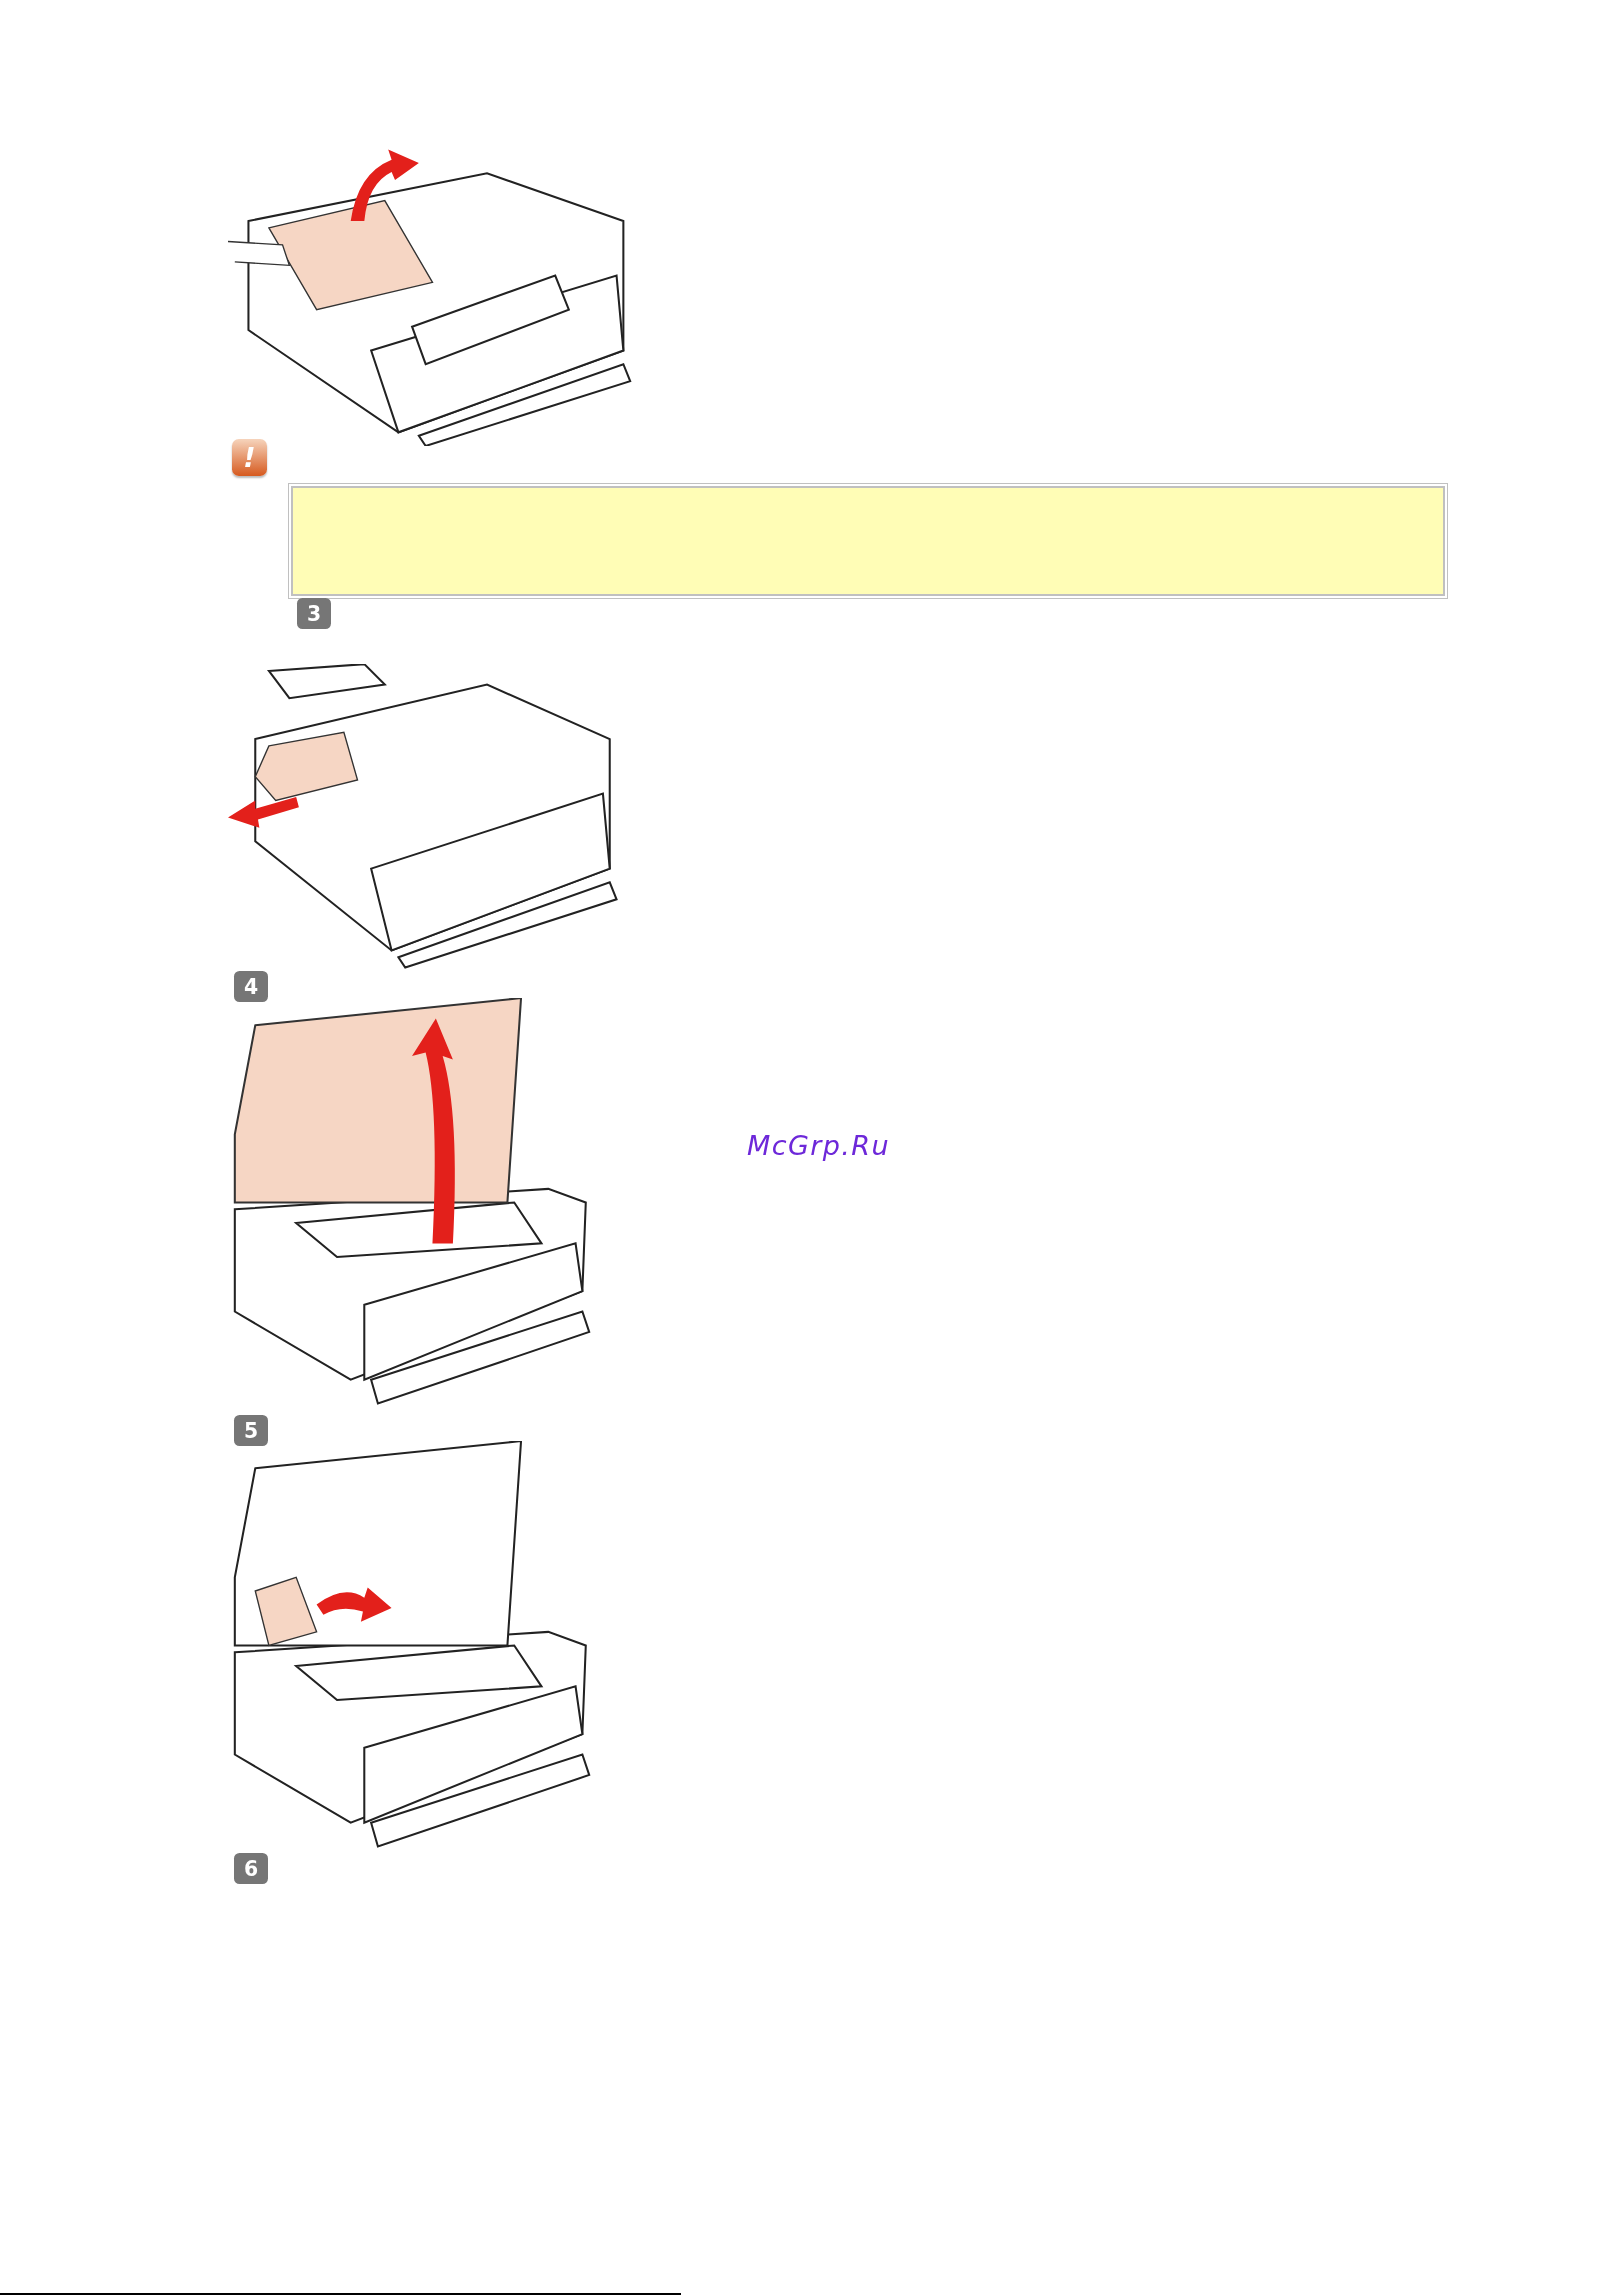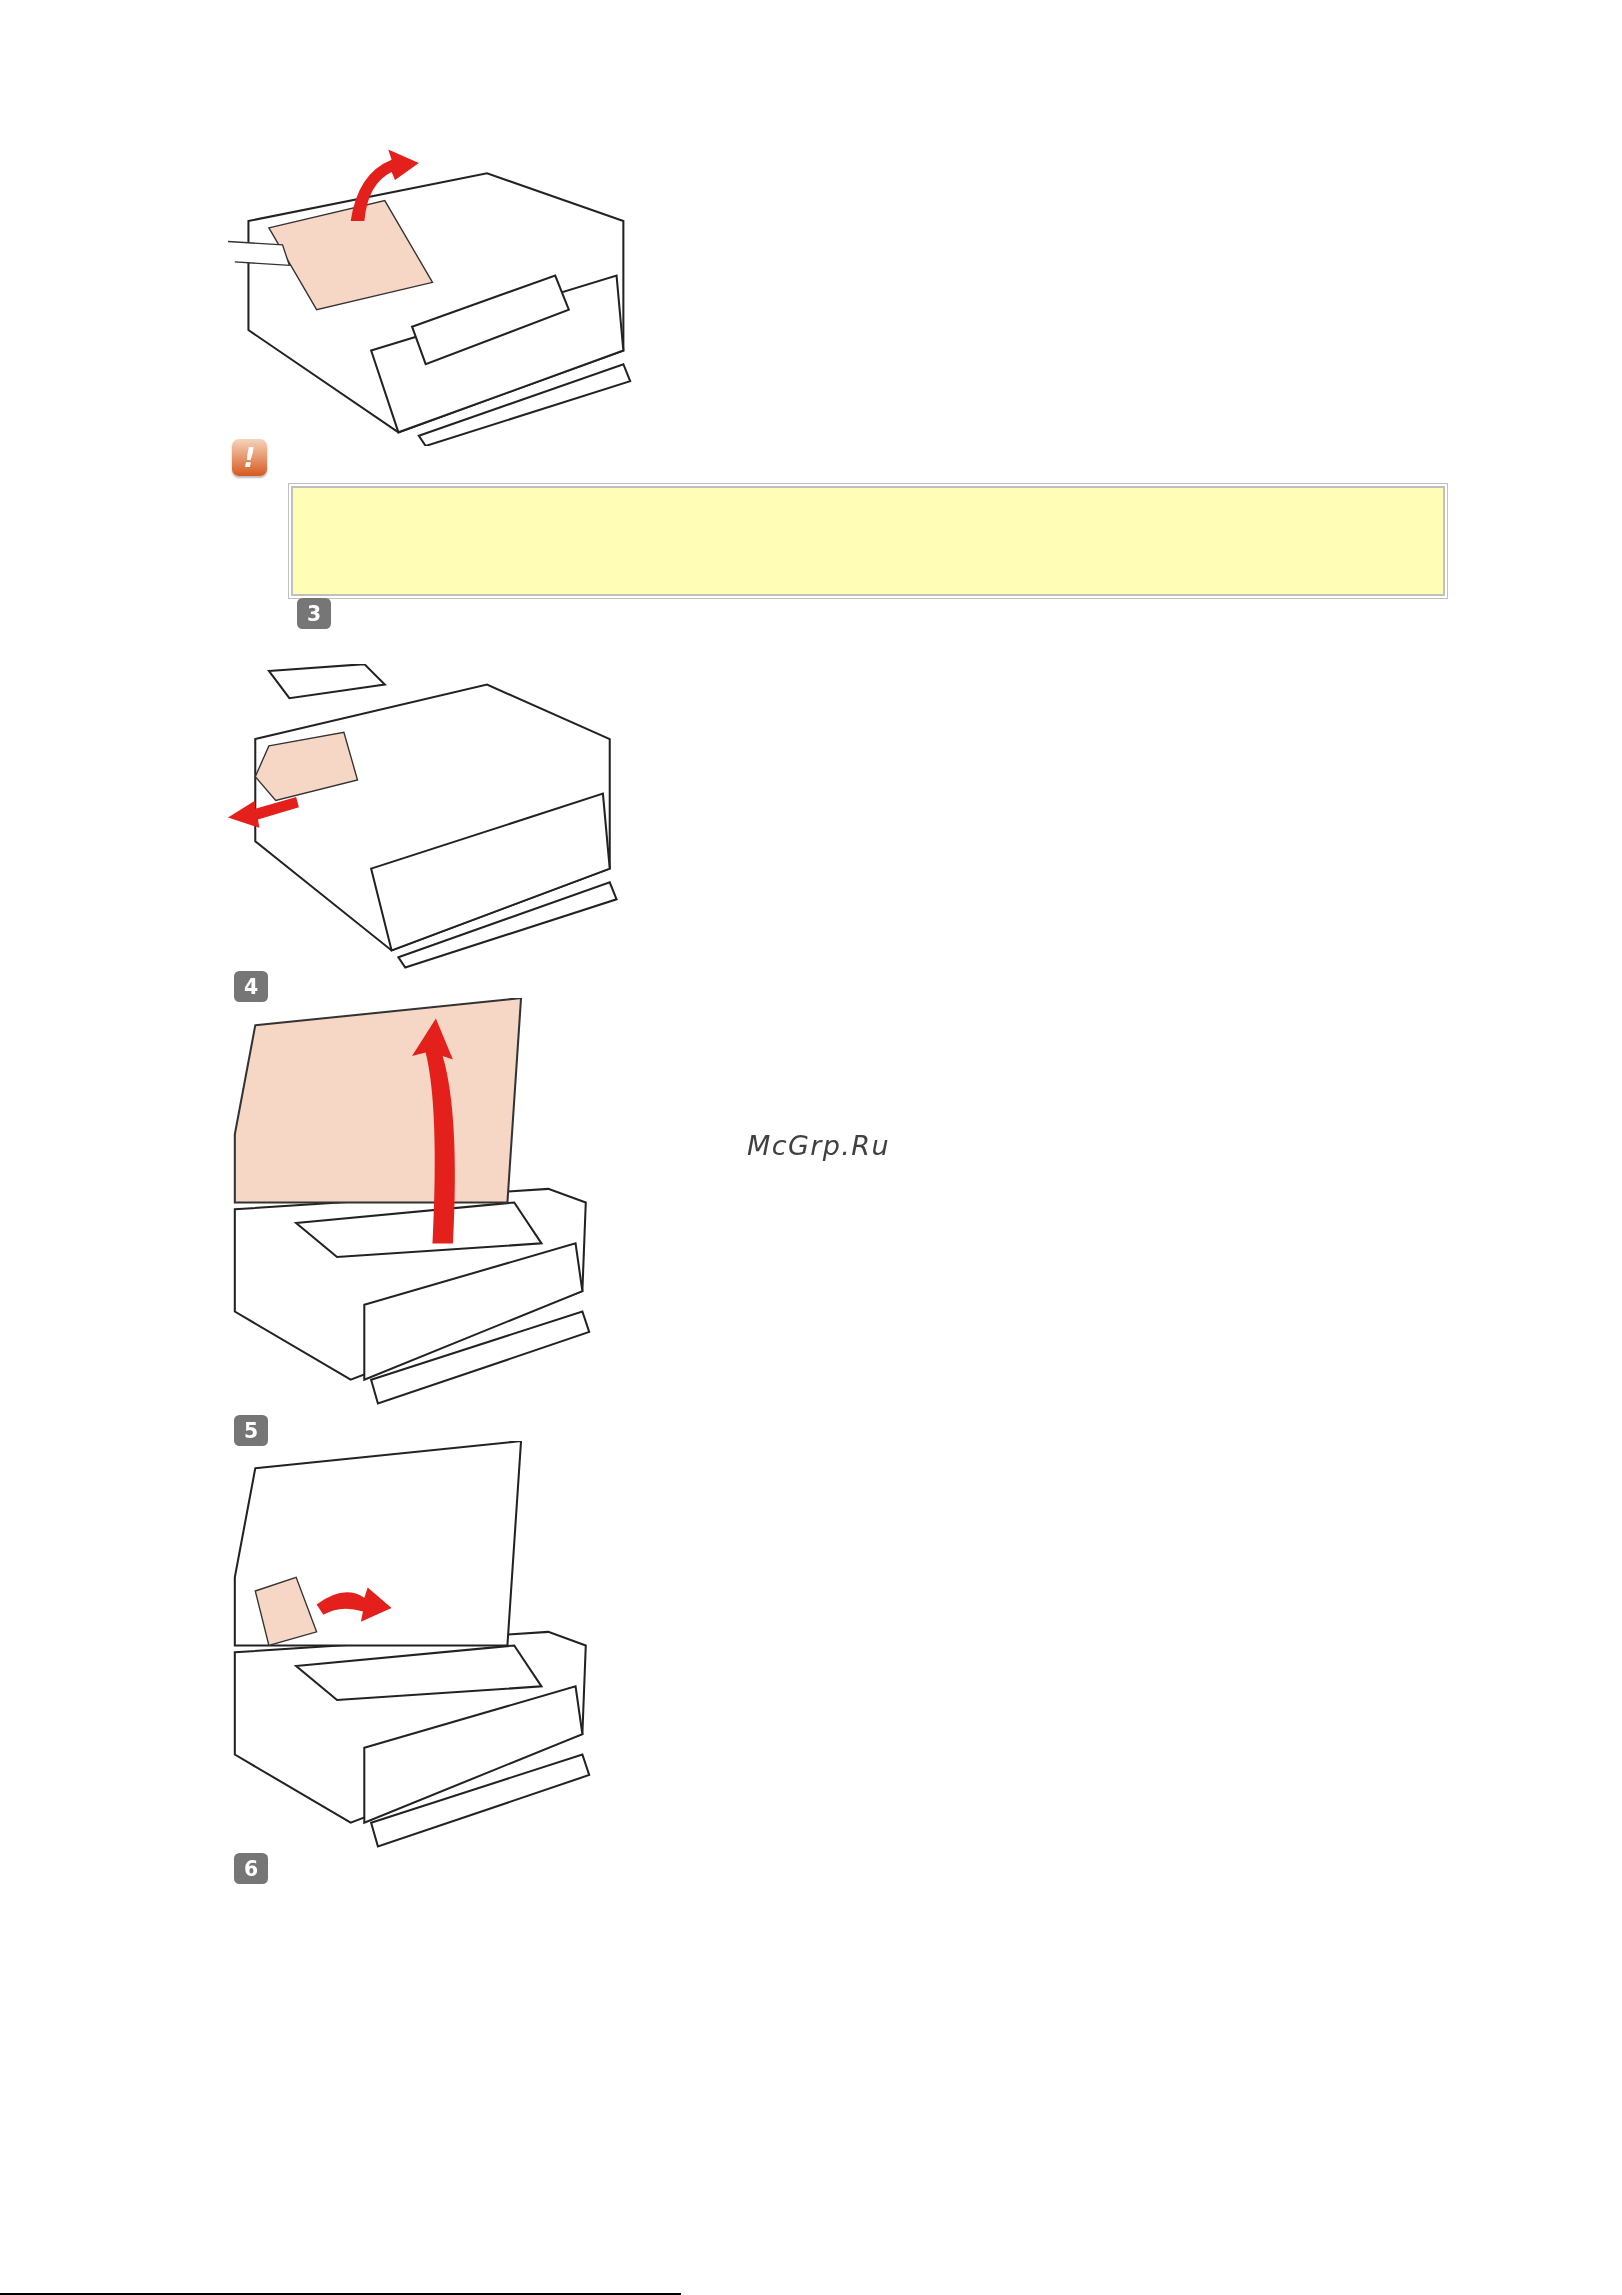--- a/index.html
+++ b/index.html
@@ -9,21 +9,21 @@
   .badge { position:absolute; width:34px; height:31px; background:#767676; border-radius:5.5px;
            color:#fff; font-family:"DejaVu Sans", sans-serif; font-weight:bold; font-size:20.4px;
            display:flex; align-items:center; justify-content:center; }
   .note-icon { position:absolute; left:232px; top:439px; width:35px; height:37px; border-radius:6.8px;
                background:linear-gradient(#f6d4bc,#d65a1f); box-shadow:0 2px 2px #bbb;
                color:#fff; font-weight:bold; font-size:27px; display:flex; align-items:center; justify-content:center;
                font-style:italic; }
   .note-box { position:absolute; left:291px; top:486px; width:1154px; height:110px;
               border:2.7px solid #c0c0c0; outline:1.4px solid #c0c0c0; outline-offset:2px;
               background:#fffdb6; box-sizing:border-box; }
-  .watermark { position:absolute; left:747px; top:1130px; color:#404040; font-size:27px;
+  .watermark { position:absolute; left:747px; top:1130px; color:#6d28d9; font-size:27px;
                font-family:"DejaVu Sans", sans-serif; font-style:italic; letter-spacing:1.4px; }
   .footer-line { position:absolute; left:0; top:2293px; width:681px; height:2px; background:#000; }
 </style>
 </head>
 <body>
 
 <svg class="illus" style="left:228px;top:146px" width="409" height="300" viewBox="0 0 600 440">
   <g fill="#fff" stroke="#222" stroke-width="3">
     <path d="M30 110 L380 40 L580 110 L580 300 L250 420 L30 270 Z"></path>
     <path d="M210 300 L570 190 L580 300 L250 420 Z"></path>

